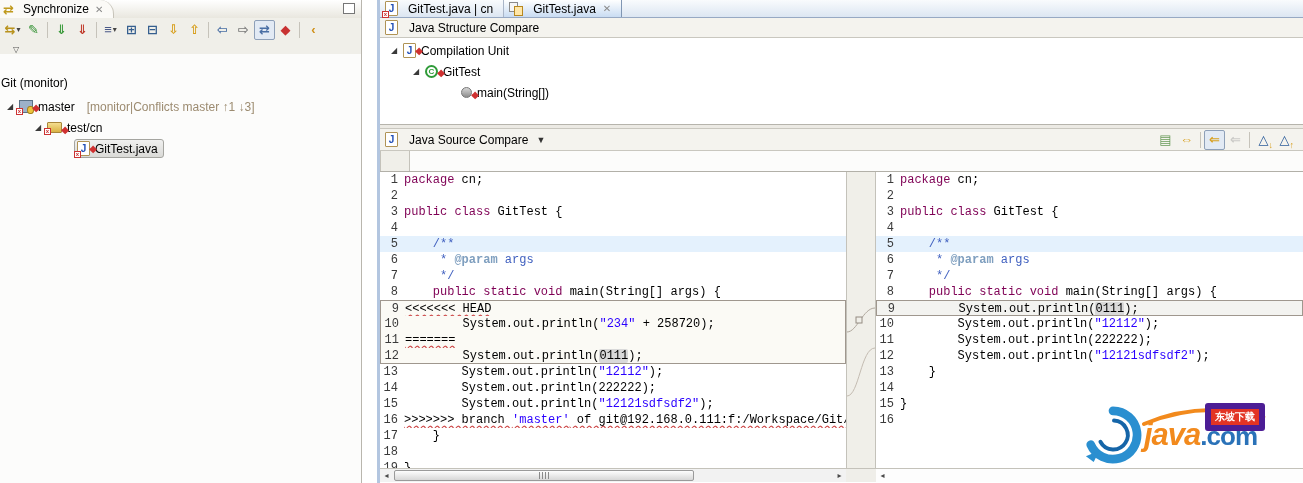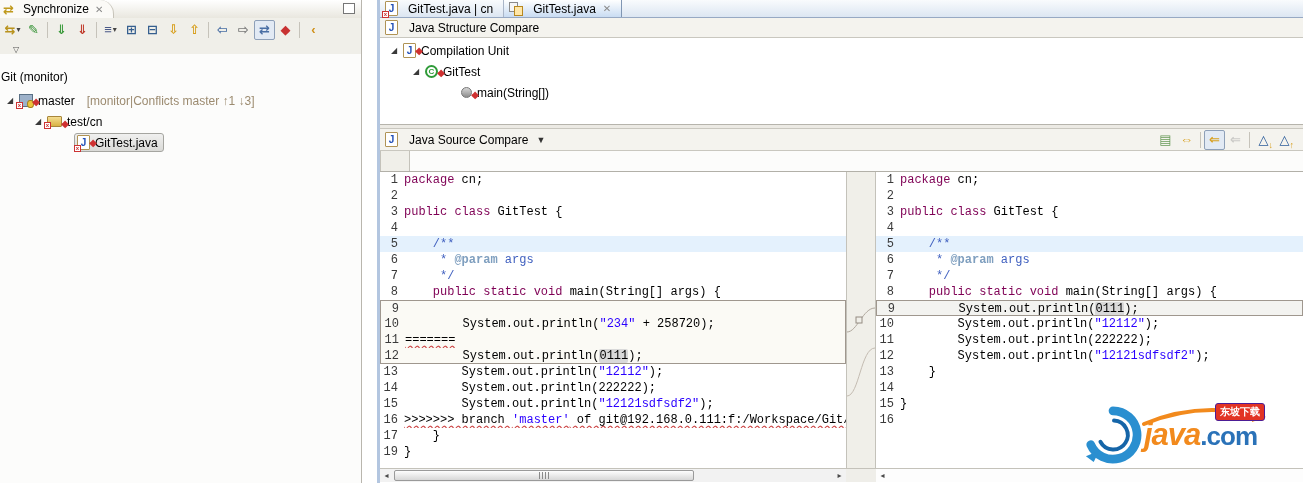--- a/index.html
+++ b/index.html
@@ -17,21 +17,21 @@
   .view-toolbar{height:23px;flex:none;display:flex;align-items:center;padding:0 2px;background:#f0efe9}
   .tbtn{position:relative;min-width:21px;height:20px;display:flex;align-items:center;justify-content:center;font-size:13px;border:1px solid transparent;border-radius:2px}
   .tbtn .glyph{font-weight:bold;line-height:1}
   .tbtn .dd{font-size:8px;color:#444;margin-left:1px}
   .tbtn.pressed{border-color:#8ea0b8;background:#e2eaf4}
   .tbtn.disabled{opacity:.45}
   .g2{position:absolute;right:0;bottom:-1px;font-size:9px;font-weight:bold;line-height:1}
   .tsep{width:1px;height:16px;background:#c6c3ba;margin:0 3px;flex:none}
   .menu-row{height:13px;flex:none;background:#f0efe9;padding-left:13px}
   .menu-row span{font-size:8px;color:#555}
-  .sync-content{flex:1;background:#fcfcfb;padding-top:14px}
+  .sync-content{flex:1;background:#fcfcfb;padding-top:20px}
   .root-label{padding:2px 0 6px 1px}
   .trow{height:21px;display:flex;align-items:center;white-space:nowrap}
   .tarrow{width:12px;flex:none;font-size:8px;color:#3a3a3a;text-align:center}
   .tspacer{width:12px;flex:none}
   .itemw{display:inline-flex;align-items:center;height:19px;padding:0 5px 0 2px;border:1px solid transparent;border-radius:3px}
   .itemw.sel{border-color:#a5a5a0;background:linear-gradient(#f0f0ef,#dadad7)}
   .deco{color:#9c8b70;margin-left:6px}
   .icw{position:relative;display:inline-flex;align-items:center;margin-right:5px;flex:none}
   .ovl{position:absolute;right:-7px;top:3px;color:#cf3131;font-size:10px;line-height:1}
   .fic{position:relative;display:inline-flex;align-items:center;justify-content:center;width:13px;height:15px;background:#fff;border:1px solid #b09355;border-radius:1px}
@@ -92,21 +92,21 @@
   .grip{width:11px;height:7px;background:repeating-linear-gradient(90deg,#8a8a8a 0 1px,transparent 1px 3px)}
   .sbg{width:30px;flex:none;background:#efeee9}
   .sbr{flex:1;background:#fdfdfd;display:flex;align-items:center}
 
   
   .watermark{position:absolute;right:4px;bottom:16px;width:215px;height:64px;display:flex;align-items:center;z-index:6;pointer-events:none}
   .wm-swirl{flex:none}
   .wm-textwrap{position:relative;margin-left:2px}
   .wm-brand{font-size:31px;font-weight:bold;font-style:italic;color:#f28a1d;letter-spacing:-1px}
   .wm-com{font-size:26px;font-weight:bold;color:#2a72b8;letter-spacing:-1px}
-  .wm-badge{position:absolute;top:-14px;right:-8px;background:#e23424;color:#fff;font-size:10px;font-weight:bold;padding:1px 4px;border-radius:3px;border:1px solid #4c1d95;white-space:nowrap}
+  .wm-badge{position:absolute;top:-14px;right:-8px;background:#e23424;color:#fff;font-size:10px;font-weight:bold;padding:1px 4px;border-radius:3px;border:6px solid #4c1d95;white-space:nowrap}
   .wm-swoosh{position:absolute;top:-10px;left:-4px}
 </style>
 </head>
 <body>
 
 <div class="screen">
 
   <div class="sync-panel">
     <div class="view-tabbar">
       <div class="view-tab">
@@ -328,29 +328,30 @@
     <div class="compare-body">
       <div class="pane left" id="left-pane">
           <div class="cl"><span class="ln">1</span><span class="code"><span class="k">package</span><span> cn;</span></span></div>
           <div class="cl"><span class="ln">2</span><span class="code"></span></div>
           <div class="cl"><span class="ln">3</span><span class="code"><span class="k">public class</span><span> GitTest {</span></span></div>
           <div class="cl"><span class="ln">4</span><span class="code"></span></div>
           <div class="cl cur"><span class="ln">5</span><span class="code"><span class="c">    /**</span></span></div>
           <div class="cl"><span class="ln">6</span><span class="code"><span class="c">     * </span><span class="t">@param</span><span class="c"> args</span></span></div>
           <div class="cl"><span class="ln">7</span><span class="code"><span class="c">     */</span></span></div>
           <div class="cl"><span class="ln">8</span><span class="code"><span>    </span><span class="k">public static void</span><span> main(String[] args) {</span></span></div>
-          <div class="cl boxed box-first"><span class="ln">9</span></div>
+          <div class="cl boxed box-first"><span class="ln">9</span><span class="code"><span class="m">&lt;&lt;&lt;&lt;&lt;&lt;&lt; HEAD</span></span></div>
           <div class="cl boxed"><span class="ln">10</span><span class="code"><span>        System.out.println(</span><span class="s">"234"</span><span> + 258720);</span></span></div>
           <div class="cl boxed"><span class="ln">11</span><span class="code"><span class="m">=======</span></span></div>
           <div class="cl boxed box-last"><span class="ln">12</span><span class="code"><span>        System.out.println(</span><span class="h">0111</span><span>);</span></span></div>
           <div class="cl"><span class="ln">13</span><span class="code"><span>        System.out.println(</span><span class="s">"12112"</span><span>);</span></span></div>
           <div class="cl"><span class="ln">14</span><span class="code"><span>        System.out.println(222222);</span></span></div>
           <div class="cl"><span class="ln">15</span><span class="code"><span>        System.out.println(</span><span class="s">"12121sdfsdf2"</span><span>);</span></span></div>
           <div class="cl"><span class="ln">16</span><span class="code"><span class="m">&gt;&gt;&gt;&gt;&gt;&gt;&gt; branch </span><span class="ms">'master'</span><span class="m"> of git@192.168.0.111:f:/Workspace/Git/mo</span></span></div>
           <div class="cl"><span class="ln">17</span><span class="code"><span>    }</span></span></div>
+          <div class="cl"><span class="ln">18</span><span class="code"></span></div>
           <div class="cl"><span class="ln">19</span><span class="code"><span>}</span></span></div>
         </div>
       <div class="gutter">
         <svg width="28" height="296">
           <path d="M0,160 C10,160 16,136 28,136" fill="none" stroke="#b0a89e" stroke-width="1"></path>
           <rect x="9" y="145" width="6" height="6" fill="#f0efe9" stroke="#948c82"></rect>
           <path d="M0,224 C12,224 14,176 28,176" fill="none" stroke="#c4bcb2" stroke-width="1"></path>
         </svg>
       </div>
       <div class="pane right" id="right-pane">

